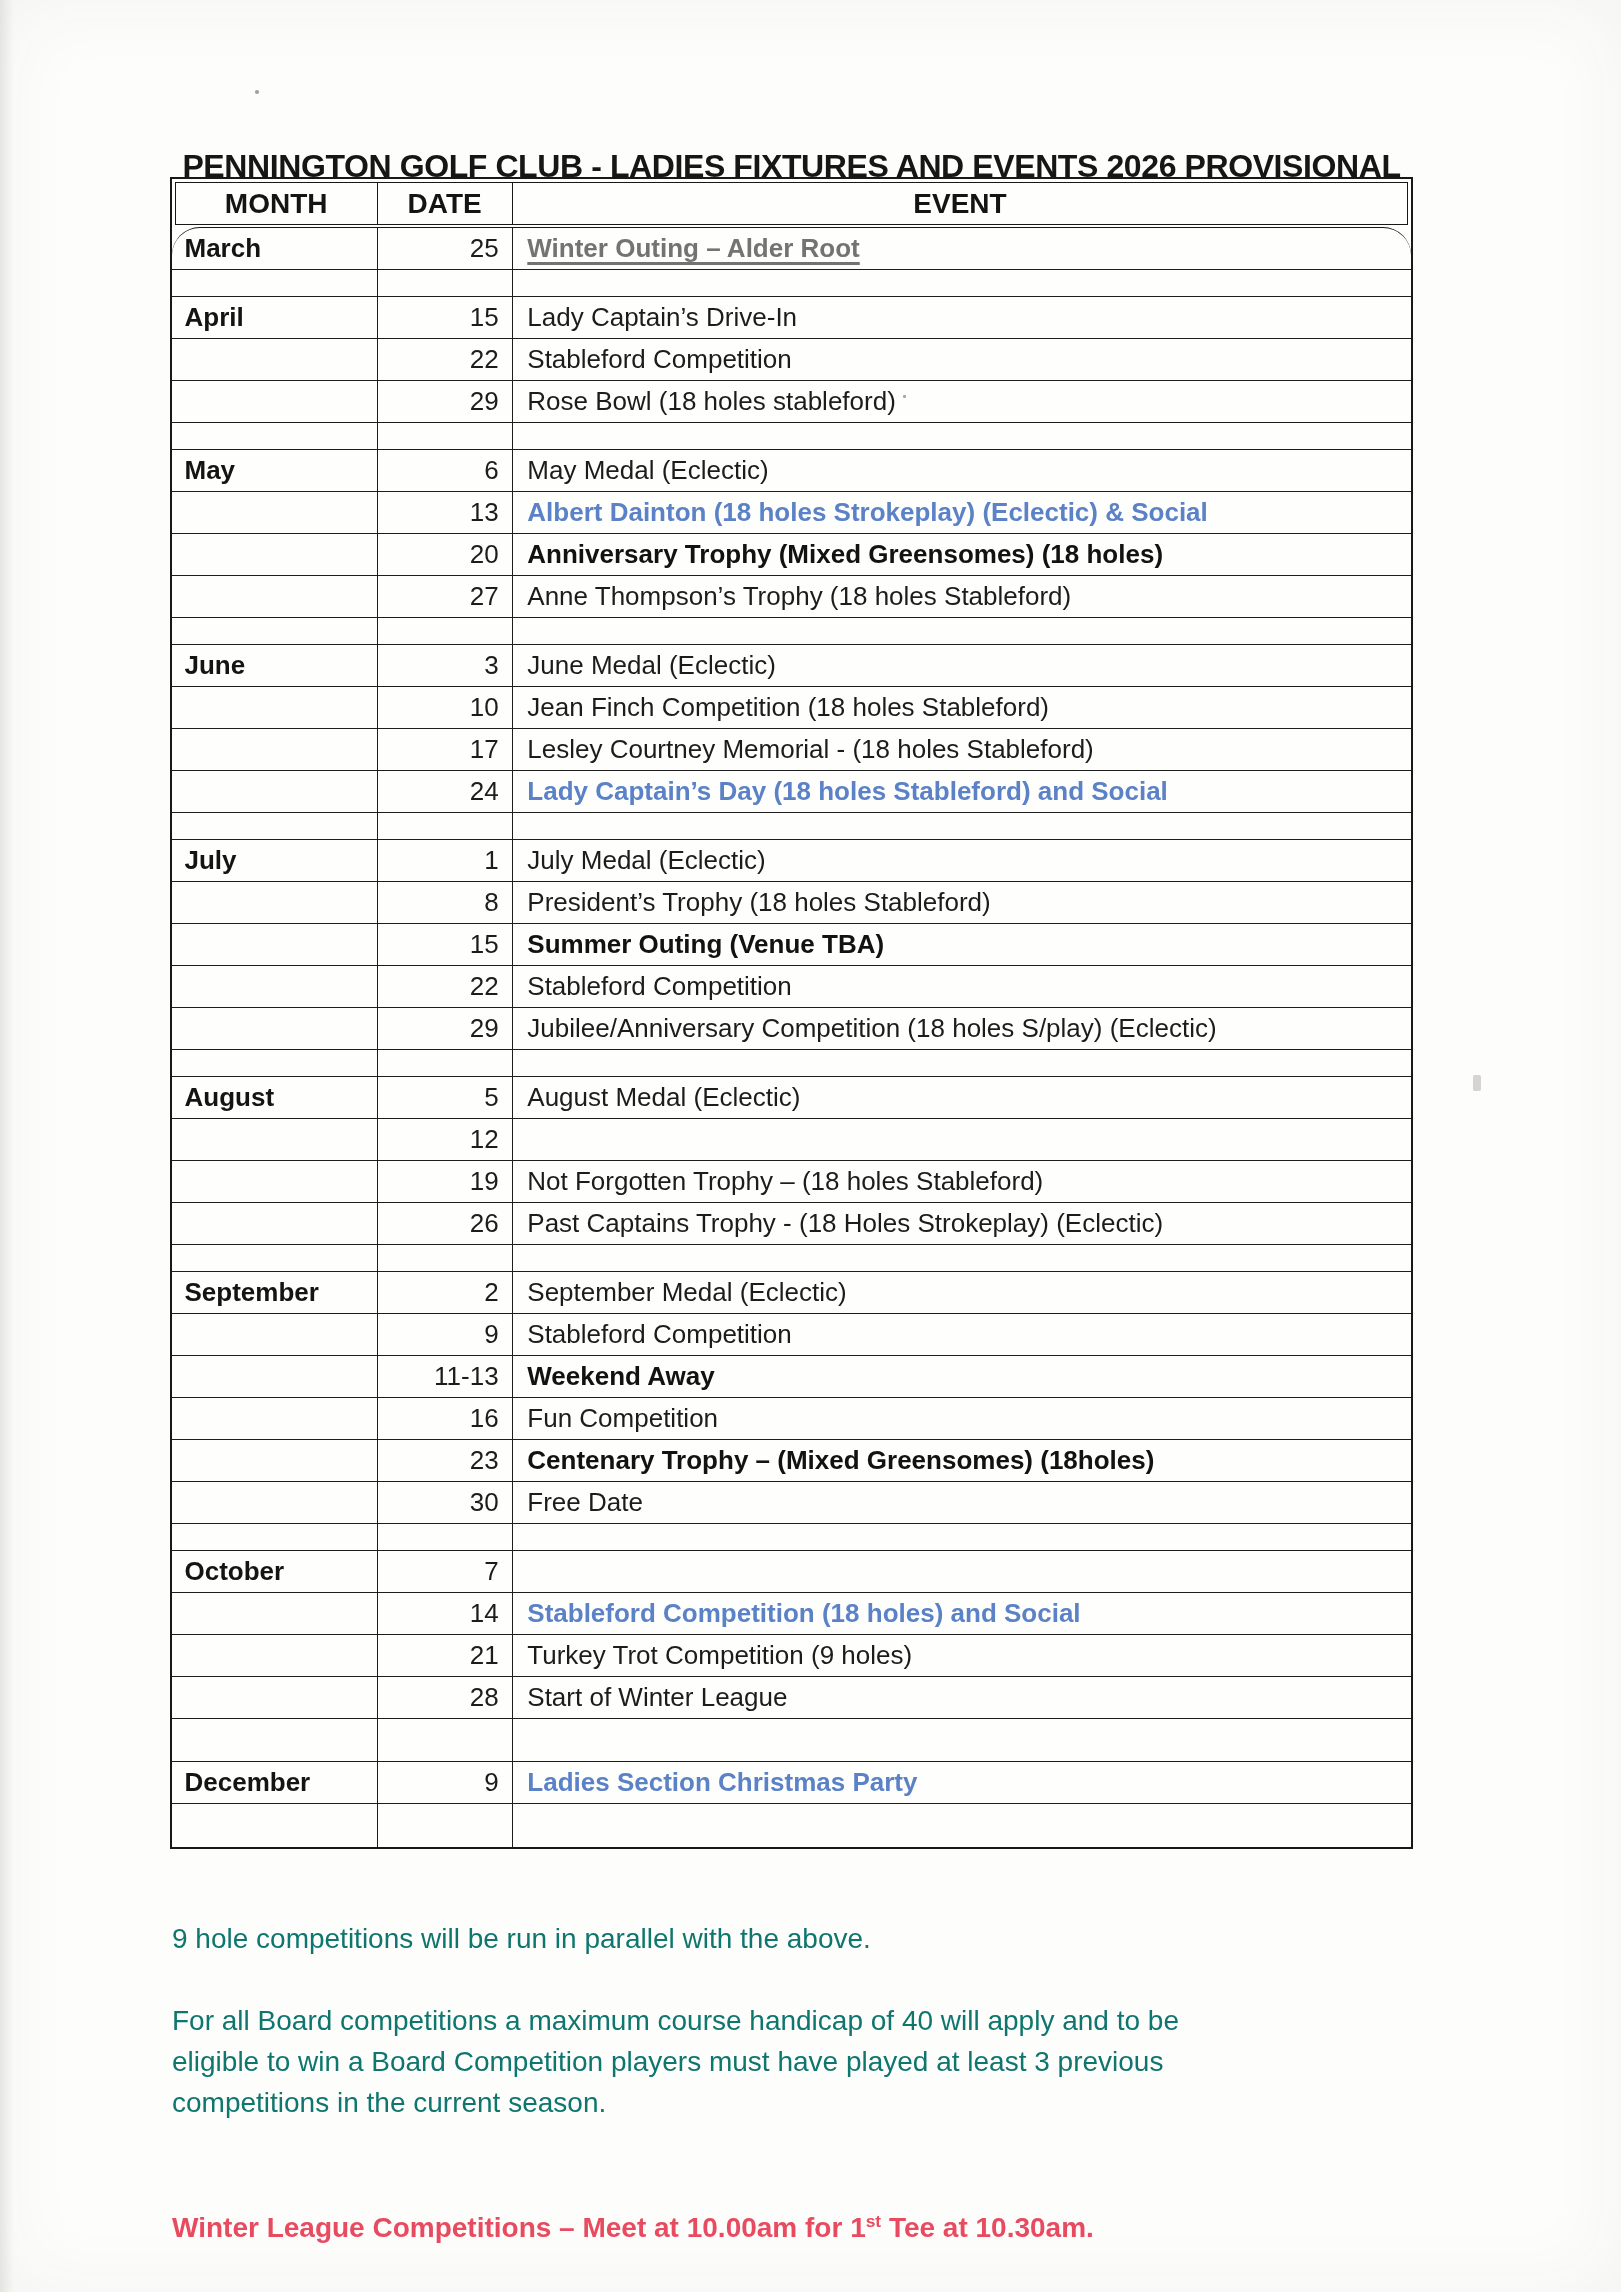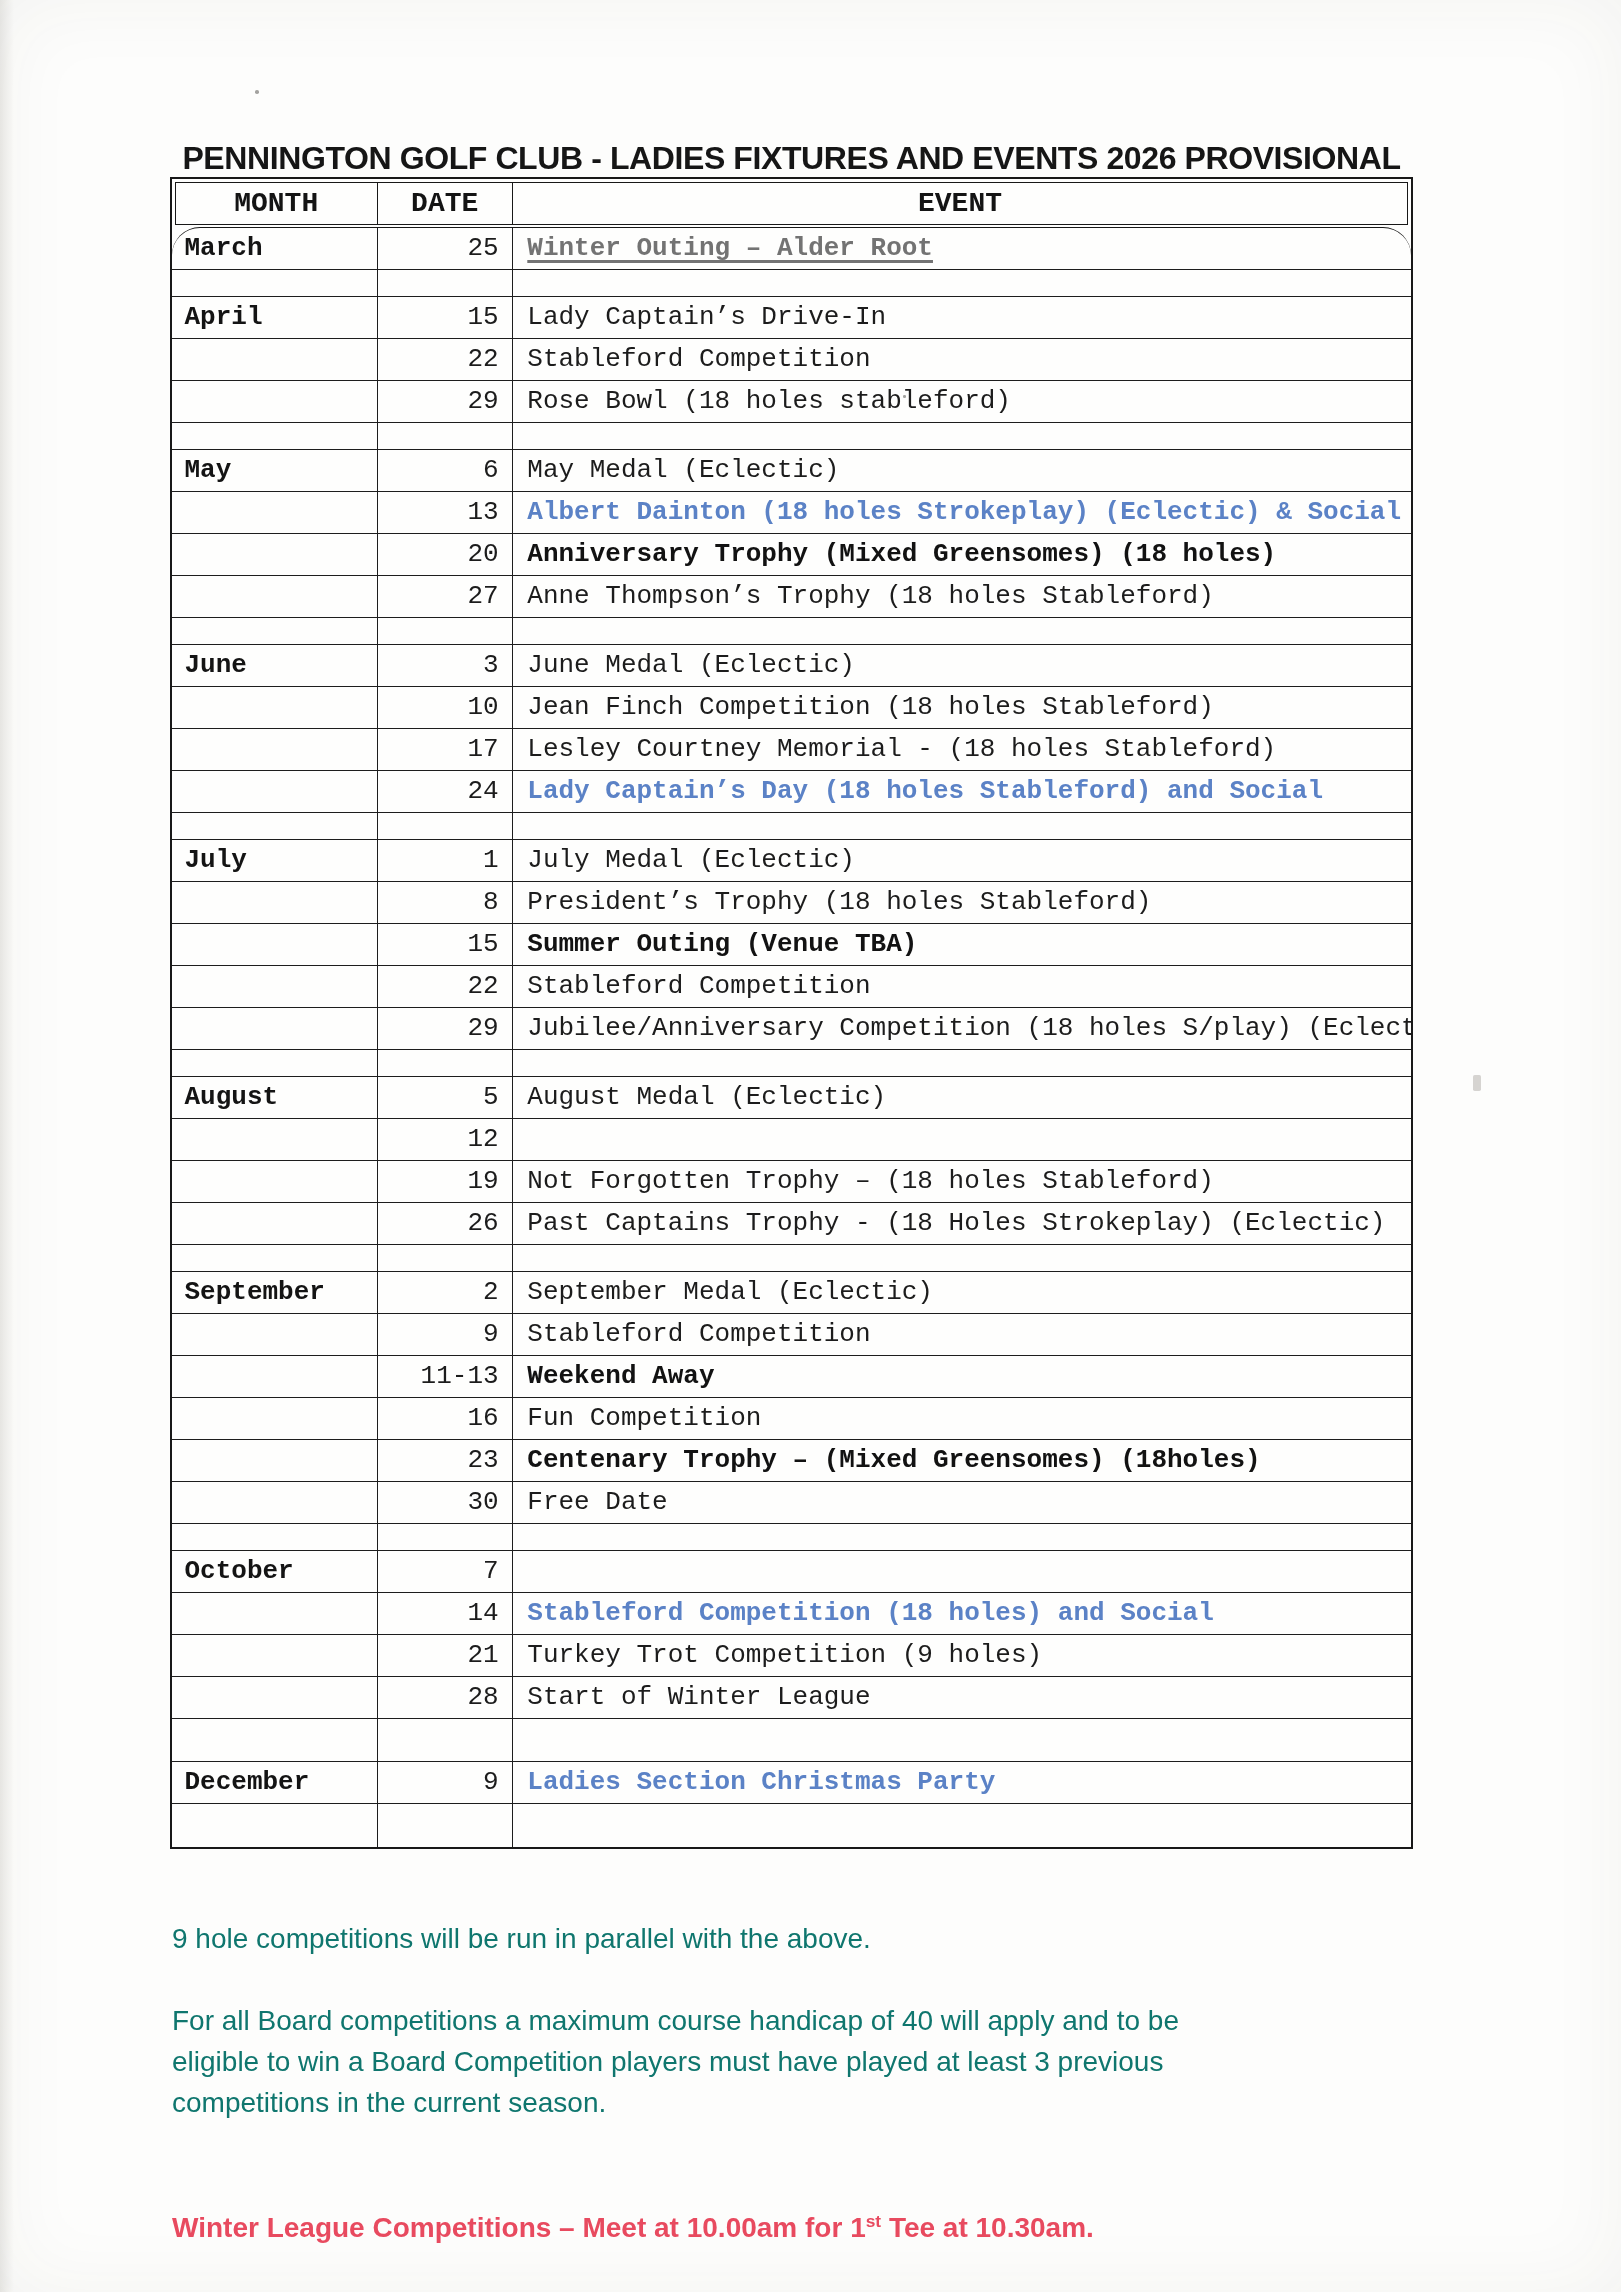--- a/index.html
+++ b/index.html
@@ -22,39 +22,38 @@
     content: "";
     position: absolute;
     left: 0; top: 0; bottom: 0;
     width: 14.3px;
     background: linear-gradient(to right, rgba(120,115,105,0.14), rgba(120,115,105,0));
     pointer-events: none;
   }
   .doc-title {
     position: absolute;
     left: 170px;
-    top: 140px;
+    top: 148px;
     width: 1243px;
     text-align: center;
     font-size: 32px;
     font-weight: bold;
     letter-spacing: -0.4px;
     white-space: nowrap;
     color: #161616;
   }
   
   .fixtures-table {
     position: absolute;
     left: 170px;
     top: 177px;
     width: 1243px;
     border: 2.7px solid #181818;
     box-sizing: border-box;
     background: #fefefd;
-    font-family: Liberation Mono, monospace;
   }
   .header-row {
     display: flex;
     margin: 2.7px;
     border: 1.8px solid #181818;
     height: 41px;
     align-items: center;
     box-sizing: content-box;
   }
   .header-cell {

